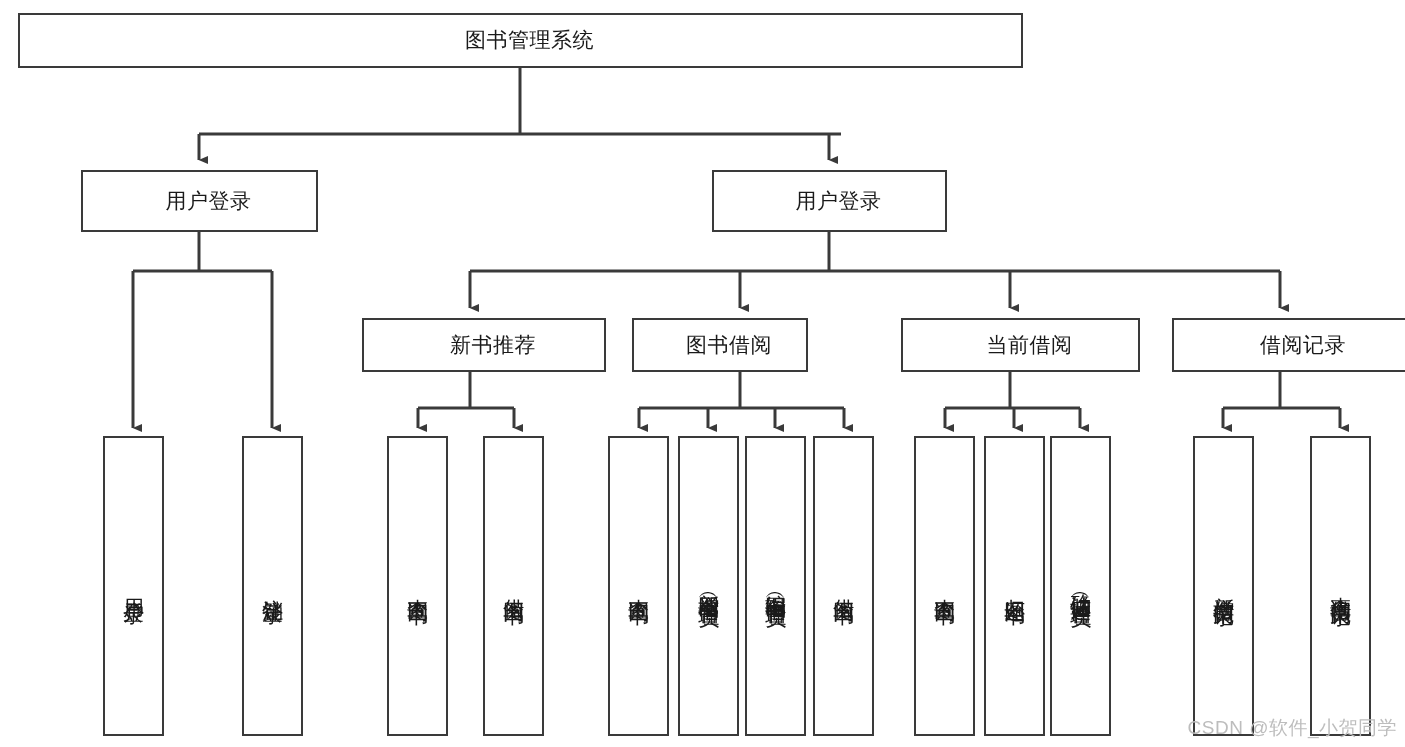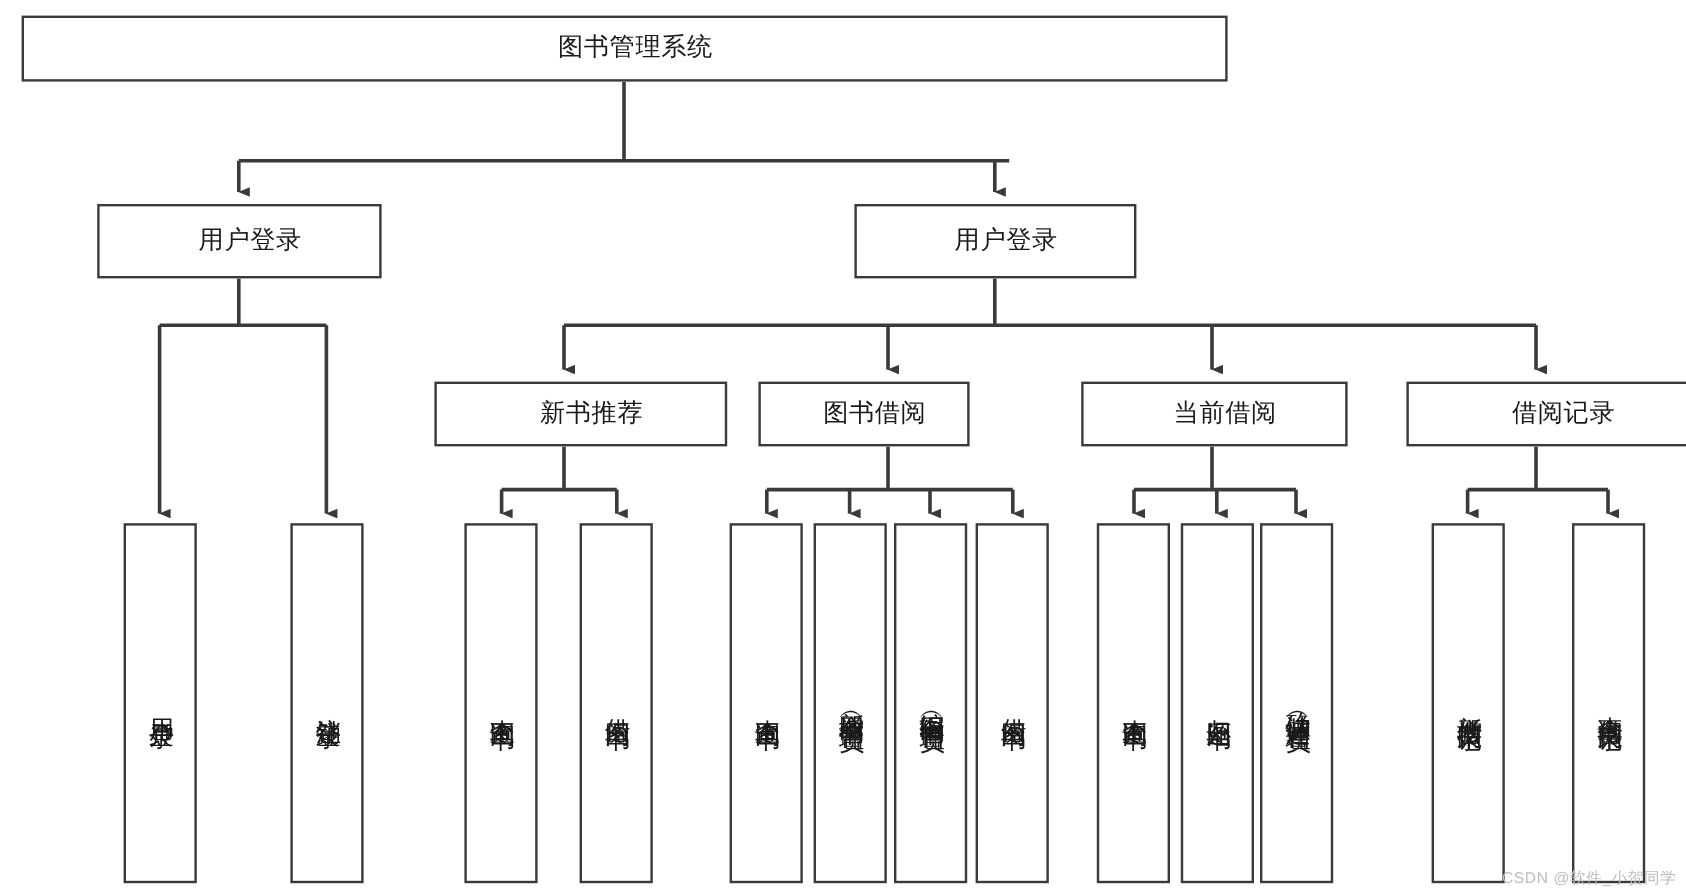--- a/index.html
+++ b/index.html
@@ -56,21 +56,21 @@
     font-size: 21px;
     line-height: 1.35;
     letter-spacing: 2px;
     color: #1a1a1a;
     white-space: nowrap;
   }
   #watermark {
     position: absolute;
     right: 8px;
     bottom: 6px;
-    font-size: 13px;
+    font-size: 19px;
     color: #bdbdbd;
     letter-spacing: 0.5px;
     white-space: nowrap;
     pointer-events: none;
   }
 </style>
 </head>
 <body>
 
 <div id="canvas">
@@ -138,21 +138,21 @@
   </div>
 
   <div class="node-box" style="left:362px; top:318px; width:244px; height:54px;">
     <span class="node-label">新书推荐</span>
   </div>
 
   <div class="node-box" style="left:632px; top:318px; width:176px; height:54px;">
     <span class="node-label">图书借阅</span>
   </div>
 
-  <div class="node-box" style="left:901px; top:318px; width:222px; height:54px;">
+  <div class="node-box" style="left:901px; top:318px; width:239px; height:54px;">
     <span class="node-label">当前借阅</span>
   </div>
 
   <div class="node-box" style="left:1172px; top:318px; width:244px; height:54px;">
     <span class="node-label">借阅记录</span>
   </div>
 
   <div class="leaf-box" style="left:103px; top:436px; width:61px; height:300px;">
     <span class="leaf-label">用户登录</span>
   </div>

